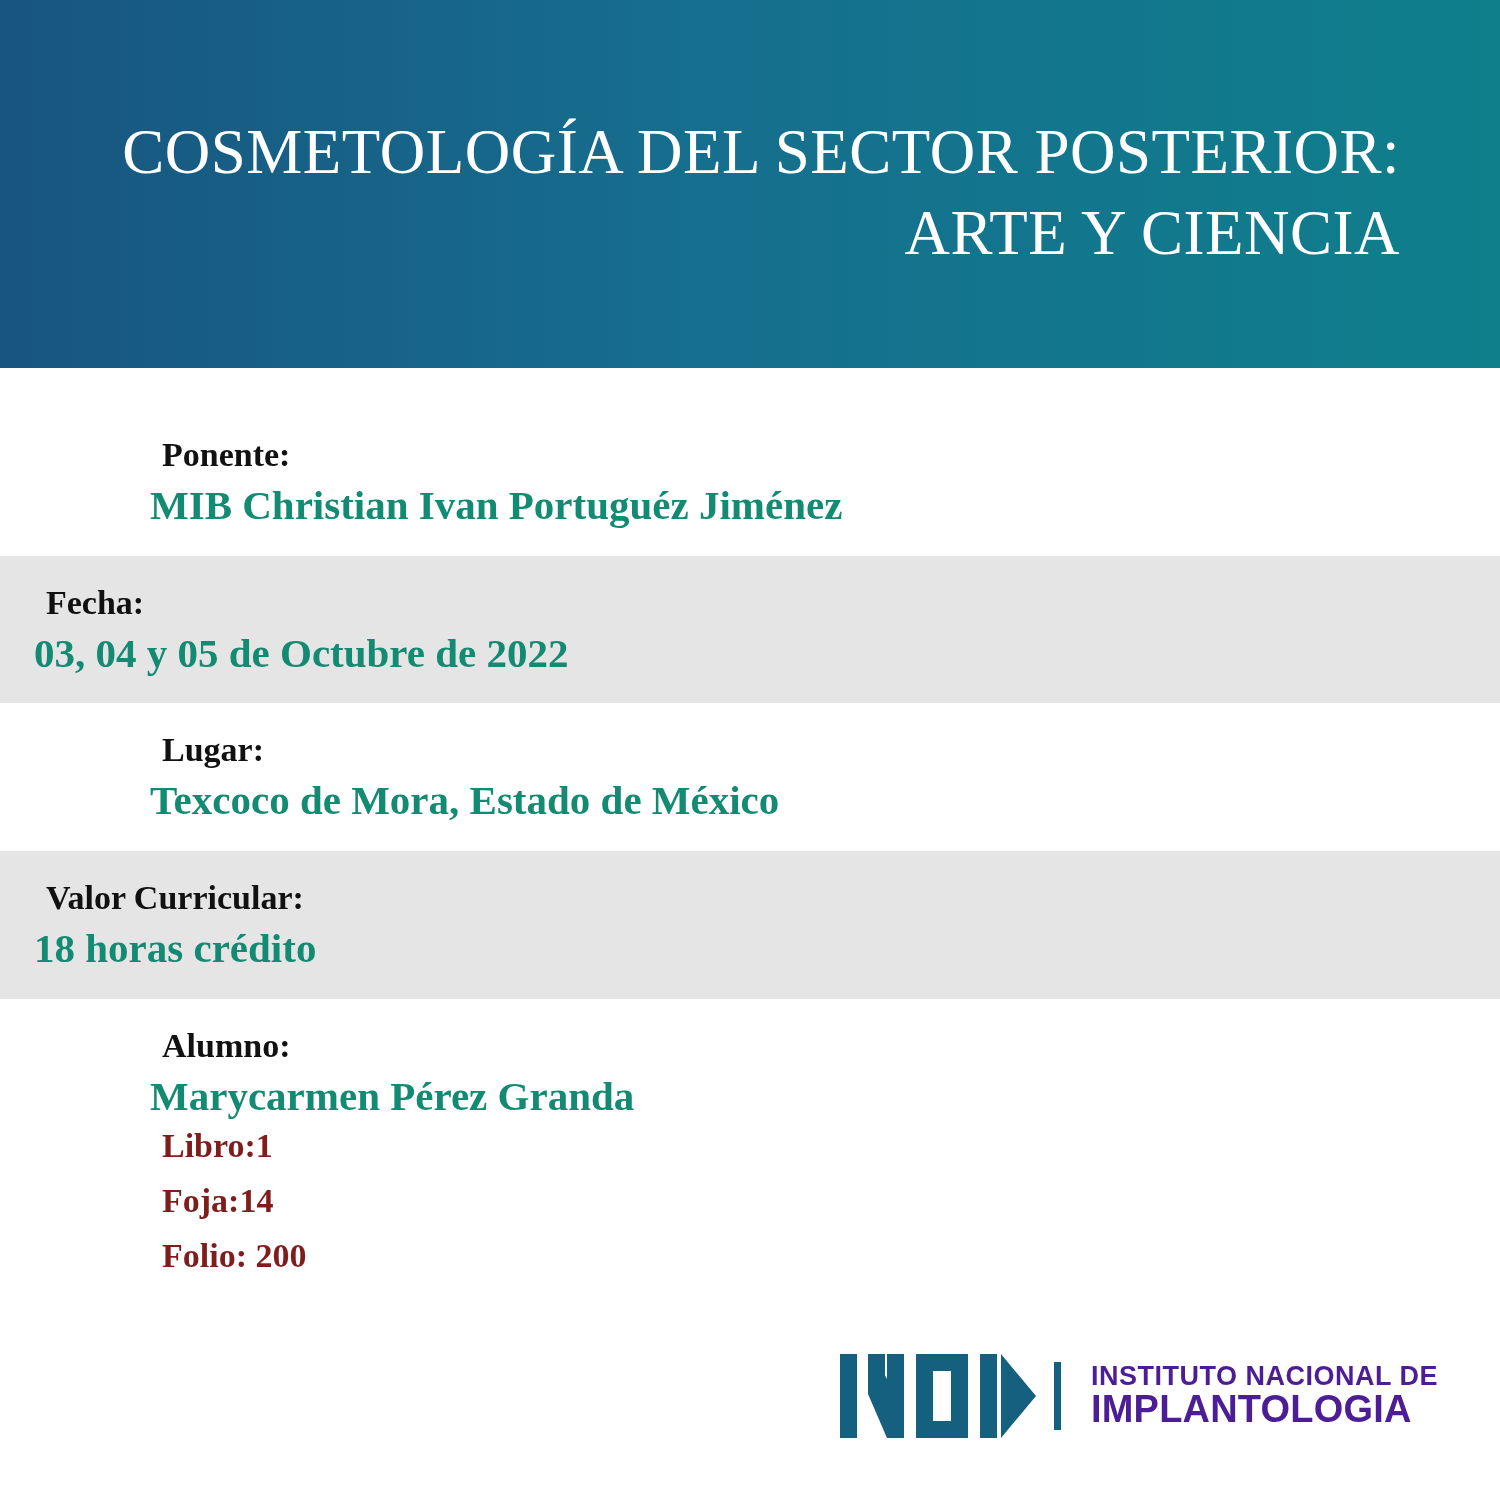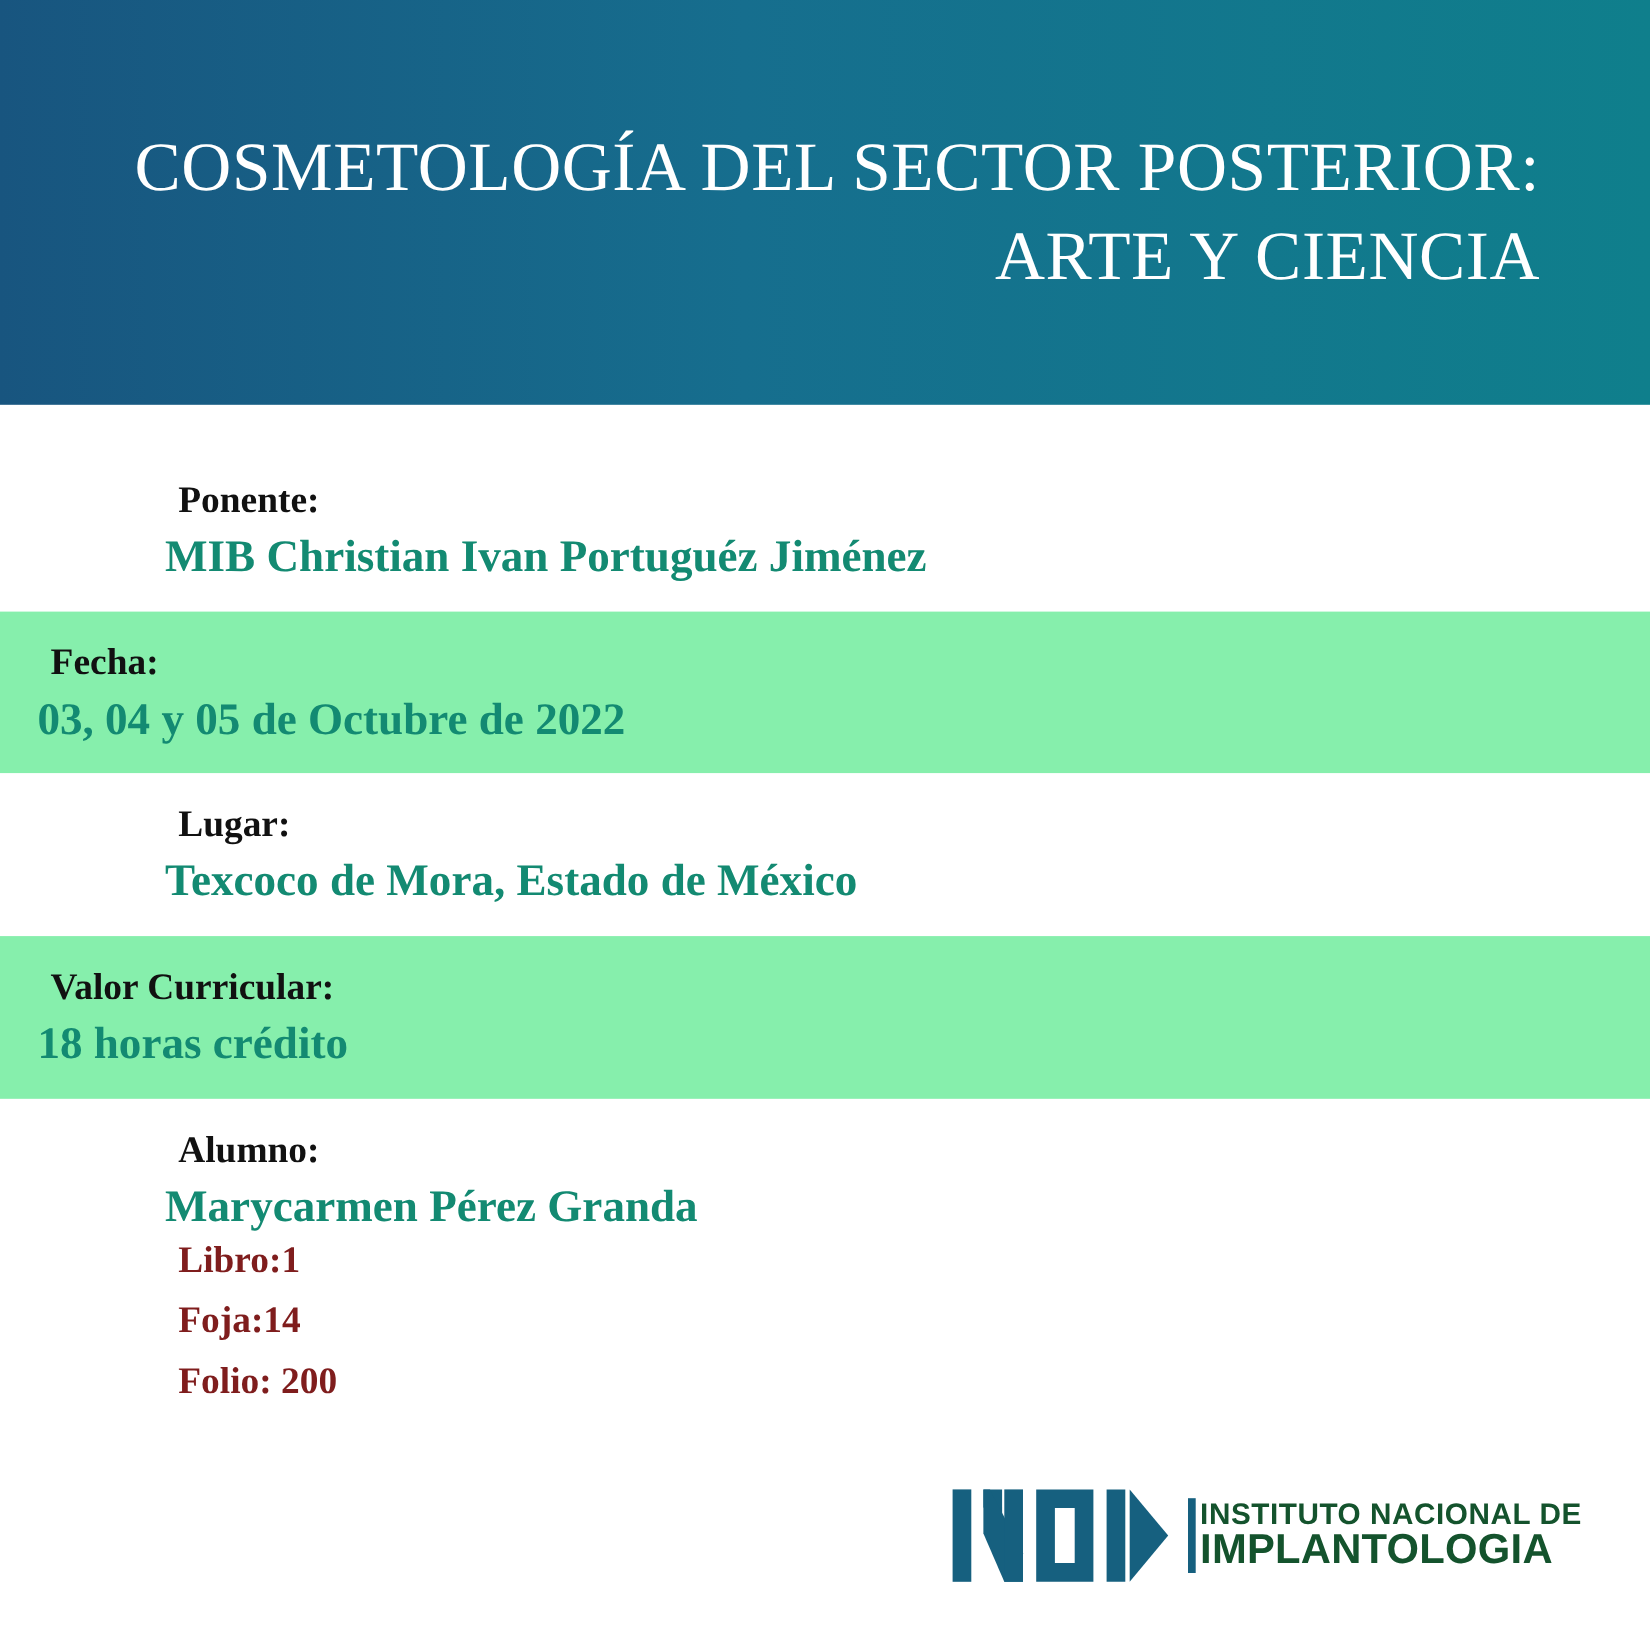--- a/index.html
+++ b/index.html
@@ -54,21 +54,21 @@
     width: 1500px;
     margin-top: 40px;
   }
   .row {
     position: relative;
     width: 1500px;
     box-sizing: border-box;
     padding: 28px 0 26px 150px;
   }
   .row.alt {
-    background: #86efac;
+    background: #e5e5e5;
     padding-left: 34px;
   }
   .row.plain {
     background: #ffffff;
   }
   .row-label {
     font-family: "Liberation Serif", serif;
     font-weight: 700;
     font-size: 34px;
     color: #111111;
@@ -106,23 +106,23 @@
     bottom: 58px;
     display: flex;
     align-items: center;
     gap: 16px;
   }
   .logo-mark {
     display: block;
   }
   .logo-text {
     font-family: "Liberation Sans", sans-serif;
-    color: #14532d;
+    color: #4c1d95;
     line-height: 1.05;
-    padding-left: 4px;
+    padding-left: 30px;
     border-left: 7px solid #16607f;
   }
   .logo-line1 {
     font-size: 27px;
     font-weight: 700;
     letter-spacing: 0.5px;
     display: block;
   }
   .logo-line2,
   .logo-line3 {

